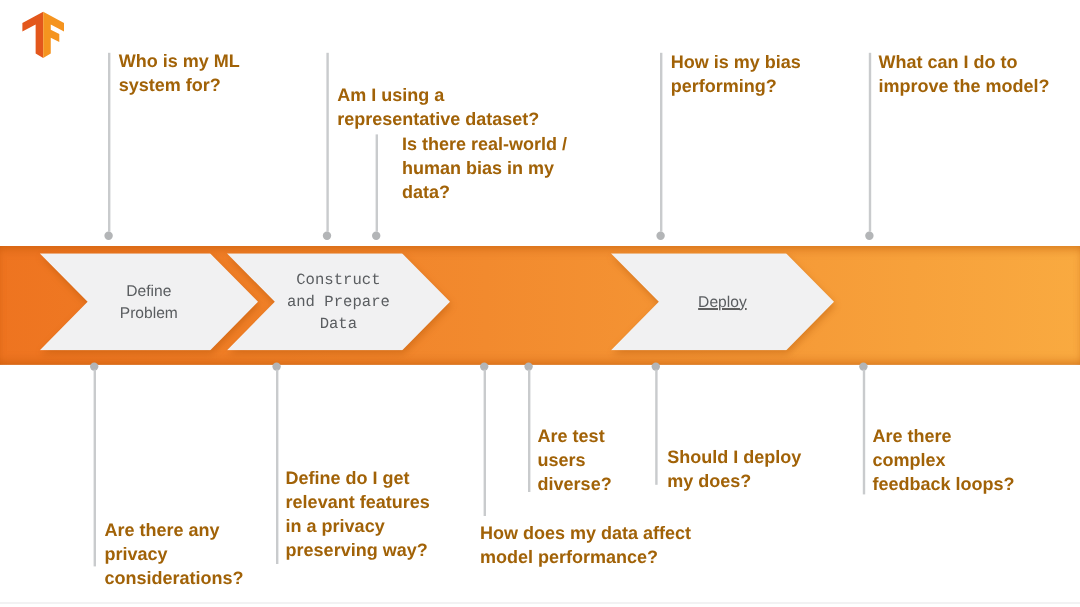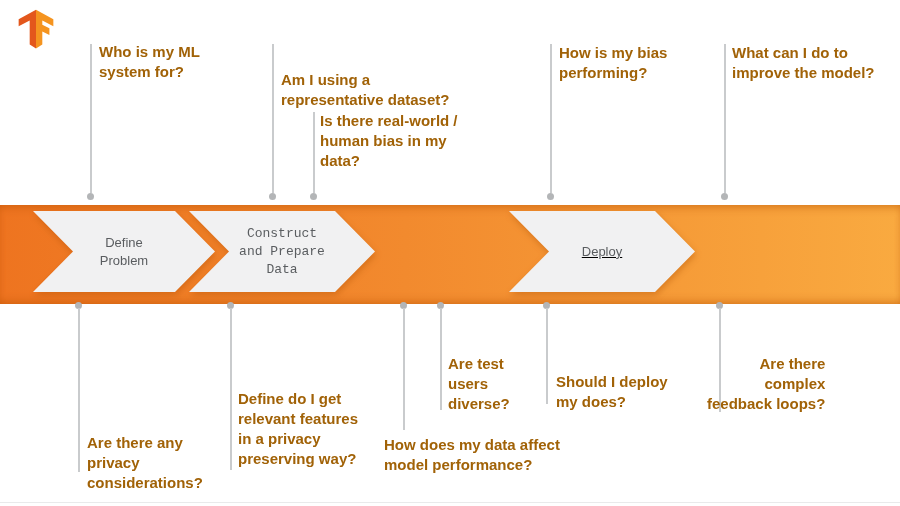--- a/index.html
+++ b/index.html
@@ -25,29 +25,29 @@
   .lb4{left:440px;top:308px;height:102px;} .db4{left:437px;top:302px;}
   .lb5{left:546px;top:308px;height:96px;}  .db5{left:543px;top:302px;}
   .lb6{left:719px;top:308px;height:104px;} .db6{left:716px;top:302px;}
   
   .q{
     position:absolute;font-weight:bold;font-size:15px;line-height:20px;
     color:#a16207;white-space:pre-line;
   }
   .t1{left:99px;top:42px;}
   .t2{left:281px;top:42px;margin-top:28px;}
-  .t3{left:320px;top:111px;}
+  .t3{left:335px;top:111px;}
   .t4{left:559px;top:43px;}
   .t5{left:732px;top:43px;}
   .b1{left:87px;top:410px;margin-top:23px;}
   .b2{left:238px;top:389px;}
-  .b3{left:384px;top:435px;}
+  .b3{left:400px;top:435px;}
   .b4{left:448px;top:354px;}
   .b5{left:556px;top:372px;}
-  .b6{left:707px;top:354px;text-align:right;}
+  .b6{left:727px;top:354px;}
   
   .band{
     position:absolute;left:0;top:205px;width:900px;height:99px;
     background:linear-gradient(90deg,#EE7420 0%,#F28A2E 45%,#F9AA40 100%);
     box-shadow:inset 0 6px 8px -4px rgba(186,82,0,.55),
                inset 0 -6px 8px -4px rgba(186,82,0,.55);
   }
   .chevwrap{
     position:absolute;top:6px;height:81px;
     filter:drop-shadow(1px 3px 3px rgba(170,75,0,.38));

